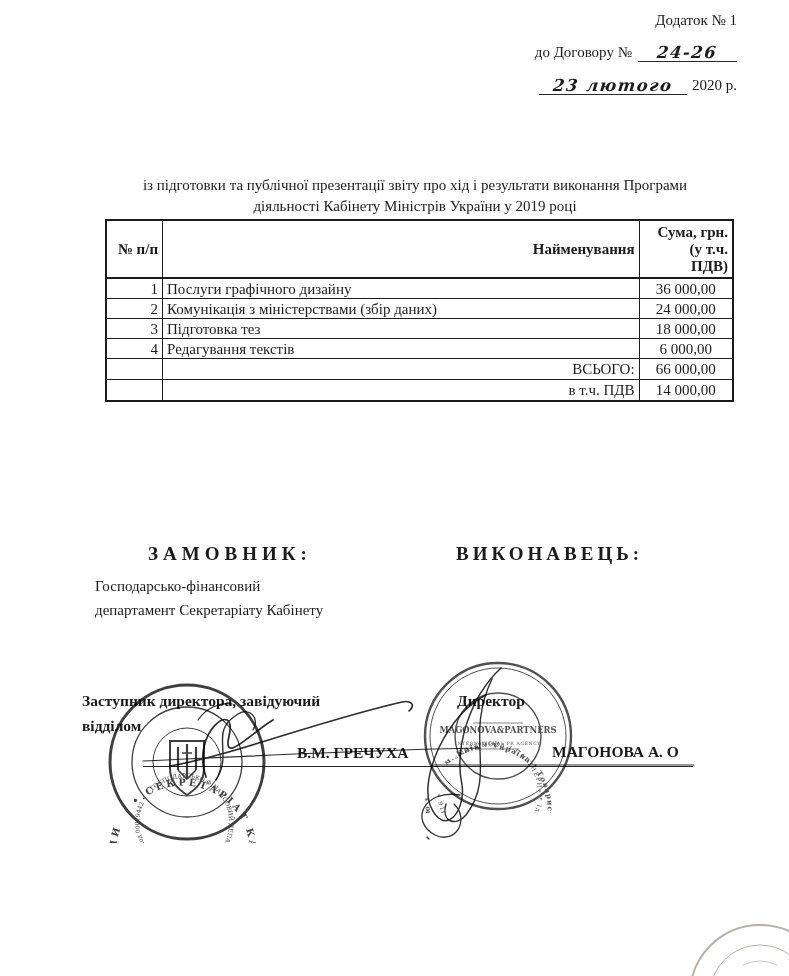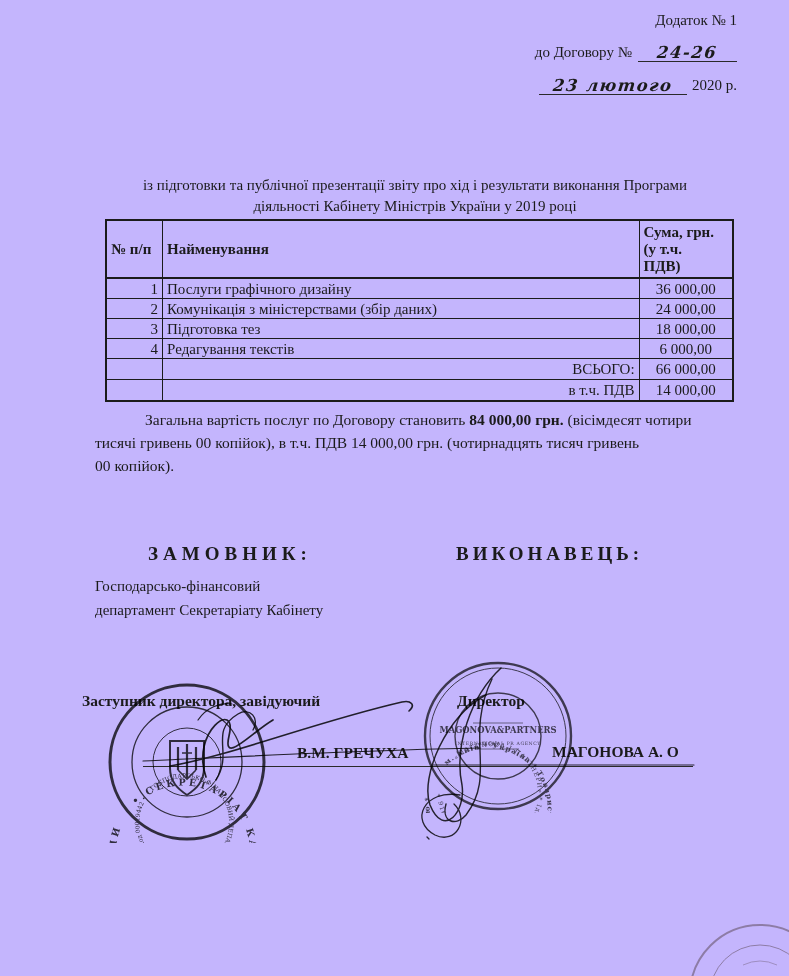--- a/index.html
+++ b/index.html
@@ -1,17 +1,17 @@
 <!DOCTYPE html>
 <html><head>
 <meta charset="utf-8">
 <style>
   html,body{margin:0;padding:0;background:#e8e8e8;}
   .page{
-    position:relative;width:789px;height:976px;background:#c4b5fd;
+    position:relative;width:789px;height:976px;background:#ffffff;
     font-family:"Liberation Serif", serif;color:#1b1b1b;overflow:hidden;
     margin:0 auto;
   }
   
   .annex{position:absolute;top:12px;right:52px;text-align:right;font-size:15px;}
   .annex-line{margin-top:13px;white-space:nowrap;}
   .uline{display:inline-block;border-bottom:1.3px solid #2a2a2a;text-align:center;vertical-align:baseline;}
   .uline.w1{min-width:99px;margin-left:6px;}
   .uline.w2{min-width:148px;margin-right:5px;}
   .hw{
@@ -20,21 +20,21 @@
   }
   
   .title{position:absolute;left:95px;top:147px;width:640px;text-align:center;
     font-weight:bold;font-size:16px;letter-spacing:.4px;}
   .subtitle{position:absolute;left:85px;top:175px;width:660px;text-align:center;
     font-size:15px;line-height:21px;}
   
   table.spec{position:absolute;left:105px;top:219px;width:629px;border-collapse:collapse;
     font-size:15px;border:2px solid #1b1b1b;}
   table.spec td,table.spec th{border:1px solid #1b1b1b;padding:0 4px;line-height:18px;}
-  table.spec thead th{border-bottom:2px solid #1b1b1b;font-weight:bold;text-align:left;vertical-align:middle;height:56px;margin-left:18px;}
+  table.spec thead th{border-bottom:2px solid #1b1b1b;font-weight:bold;text-align:right;vertical-align:middle;height:56px;margin-left:18px;}
   .col-num{width:56px;}
   .col-name{width:472px;}
   .col-sum{width:93px;}
   td.num{text-align:right;padding-right:7px;height:19px;}
   td.name{text-align:left;padding-left:8px;}
   td.sum{text-align:center;}
   tr.total td{font-weight:normal;height:20px;}
   td.total-label{text-align:right;padding-right:8px;font-weight:bold;}
   .sum-hdr div{line-height:17px;}
   
@@ -128,36 +128,32 @@
         <td class="sum">66 000,00</td>
       </tr>
       <tr class="total">
         <td></td>
         <td class="total-label">в т.ч. ПДВ</td>
         <td class="sum">14 000,00</td>
       </tr>
     </tbody>
   </table>
 
-  <div class="summary">
-    <div class="ind"><span>Загальна вартість послуг по Договору становить </span><b>84 000,00 грн.</b><span> (вісімдесят чотири</span></div>
-    <div>тисячі гривень 00 копійок), в т.ч. ПДВ 14 000,00 грн. (чотирнадцять тисяч гривень</div>
-    <div>00 копійок).</div>
-  </div>
 
   <div class="party-head head-cust">ЗАМОВНИК:</div>
   <div class="party-head head-contr">ВИКОНАВЕЦЬ:</div>
 
   <div class="org org-cust">
     <div>Господарсько-фінансовий</div>
     <div>департамент Секретаріату Кабінету</div>
   </div>
 
   <div class="sig-title st-cust">
     <div>Заступник директора, завідуючий</div>
+    <div>відділом</div>
   </div>
   <div class="sig-title st-contr">Директор</div>
 
   <div class="sig-name sn-cust">В.М. ГРЕЧУХА</div>
   <div class="sig-name sn-contr">МАГОНОВА А. О</div>
 
   <div class="sig-rule sr-cust"></div>
   <div class="sig-rule sr-contr"></div>
 
   <svg class="stamp stamp-cust" width="162" height="162" viewBox="0 0 162 162">

